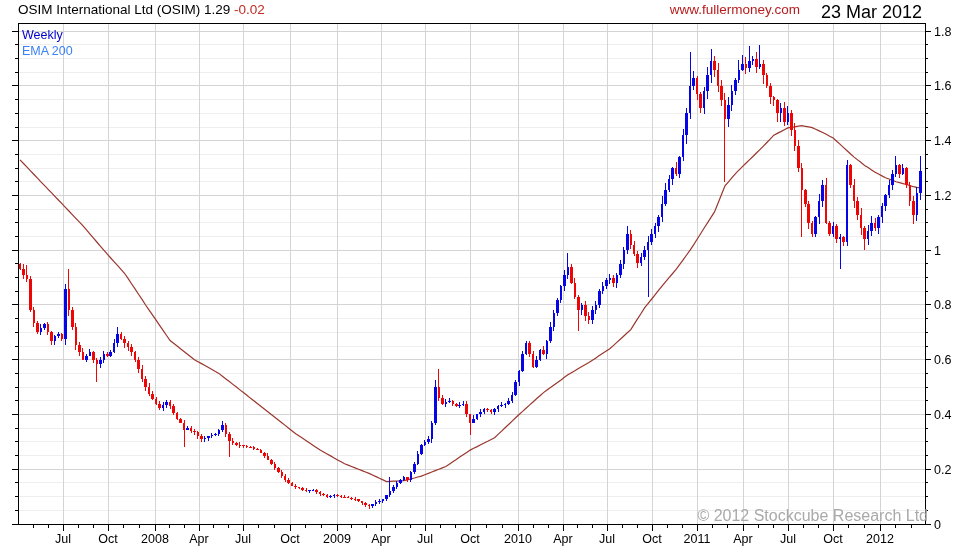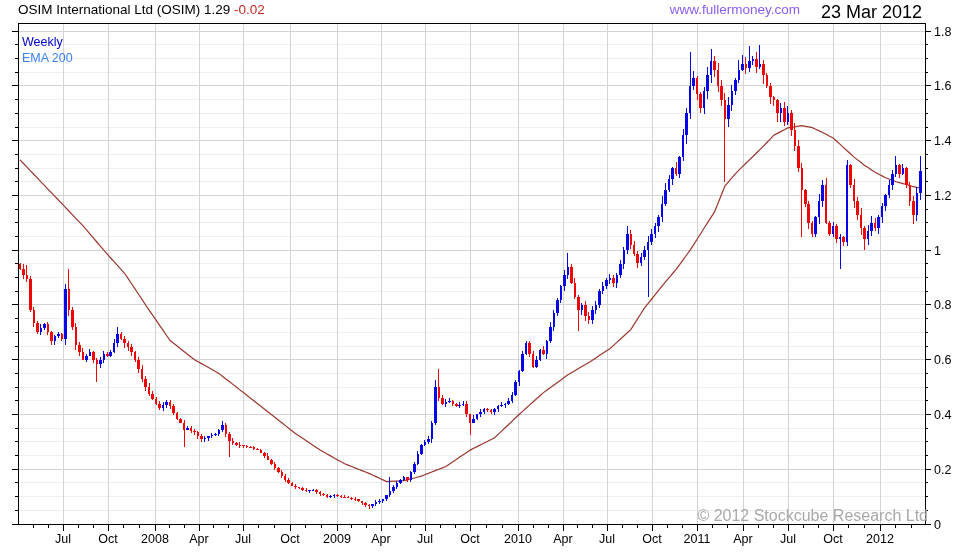--- a/index.html
+++ b/index.html
@@ -1,22 +1,22 @@
 <!DOCTYPE html>
 <html><head>
 <meta charset="utf-8">
 <style>
   html,body{margin:0;padding:0;background:#fff;}
   .screen{position:relative;width:980px;height:560px;background:#fff;overflow:hidden;
           font-family:"Liberation Sans",sans-serif;border-radius:9px;}
   .title{position:absolute;left:18px;top:2px;font-size:13.5px;color:#000;white-space:nowrap;}
   .title .chg{color:#c22a22;}
-  .site{position:absolute;top:2px;right:180px;font-size:13.5px;color:#8b5cf6;white-space:nowrap;}
+  .site{position:absolute;top:2px;right:180px;font-size:13.5px;color:#b91c1c;white-space:nowrap;}
   .date{position:absolute;top:2px;right:58px;font-size:18px;color:#000;white-space:nowrap;}
-  .legend{position:absolute;left:22px;top:27px;font-size:12.5px;line-height:16px;margin-top:7px;}
+  .legend{position:absolute;left:22px;top:27px;font-size:12.5px;line-height:16px;}
   .legend .tf{color:#0000cc;}
   .legend .ema{color:#3b82f6;}
   .copyright{position:absolute;right:52px;top:507px;font-size:16px;color:#a9a9a9;white-space:nowrap;}
   svg{position:absolute;left:0;top:0;}
 </style>
 </head>
 <body>
 
 <div class="screen">
   <div class="title">

